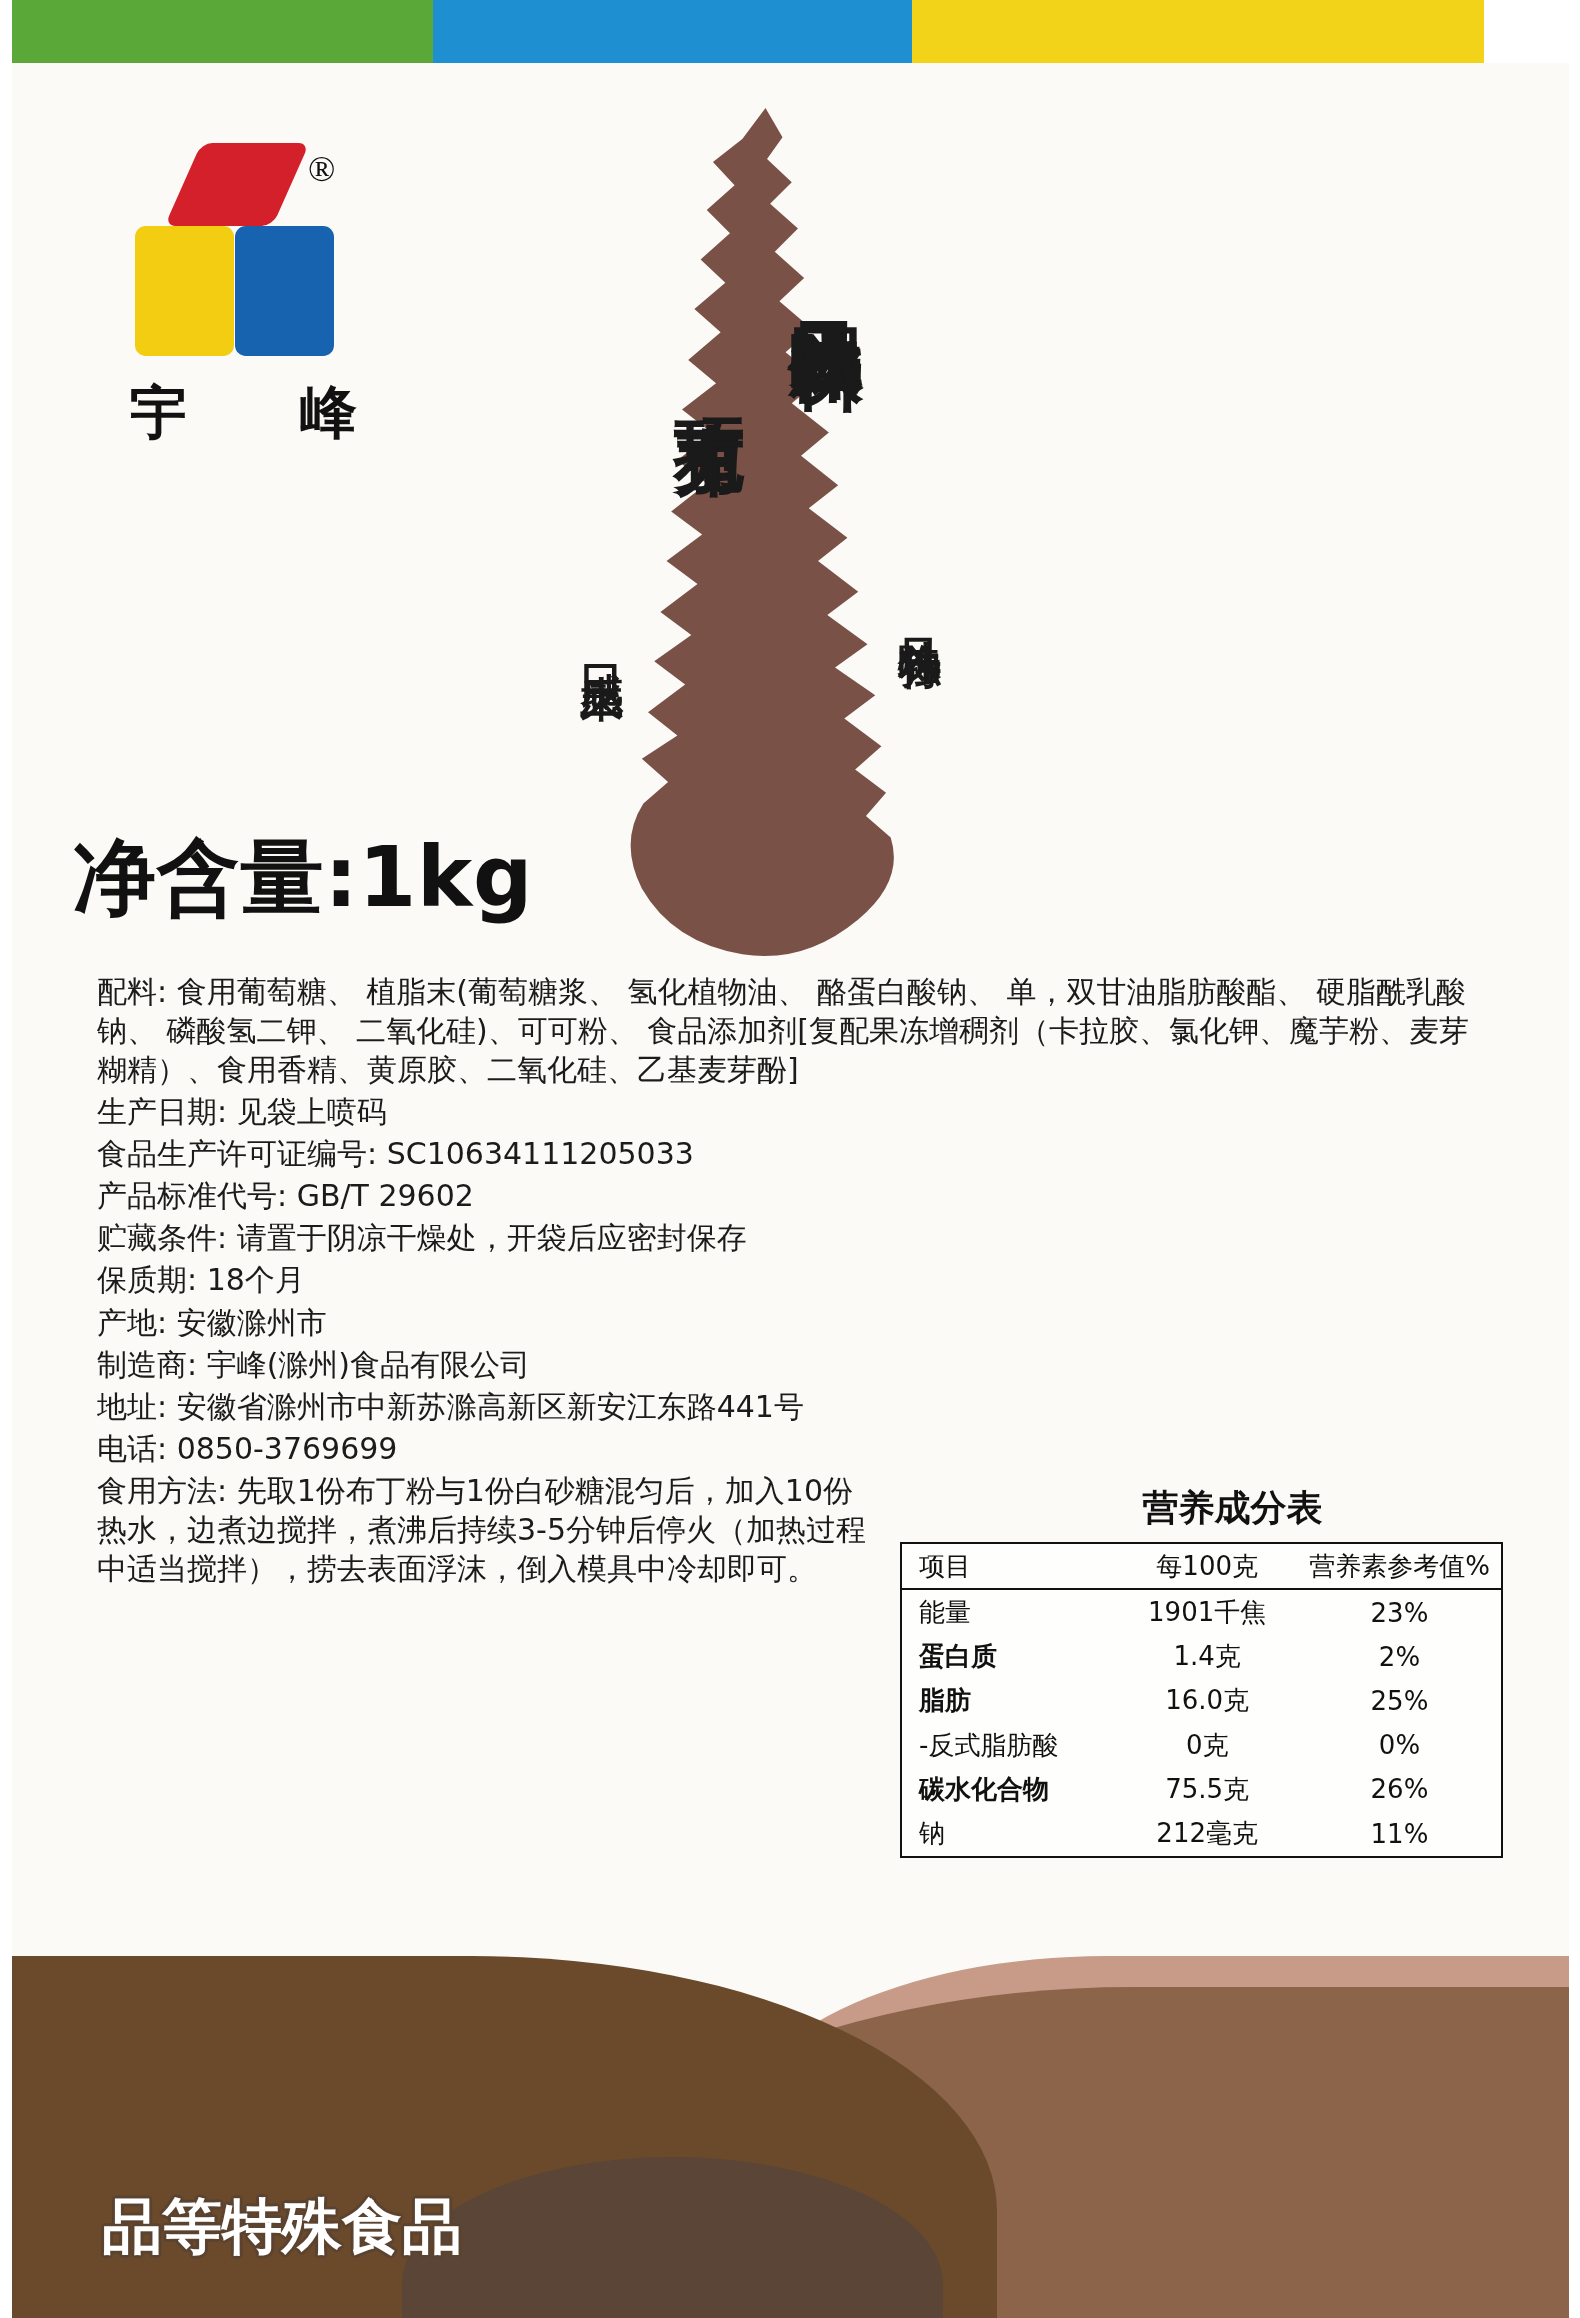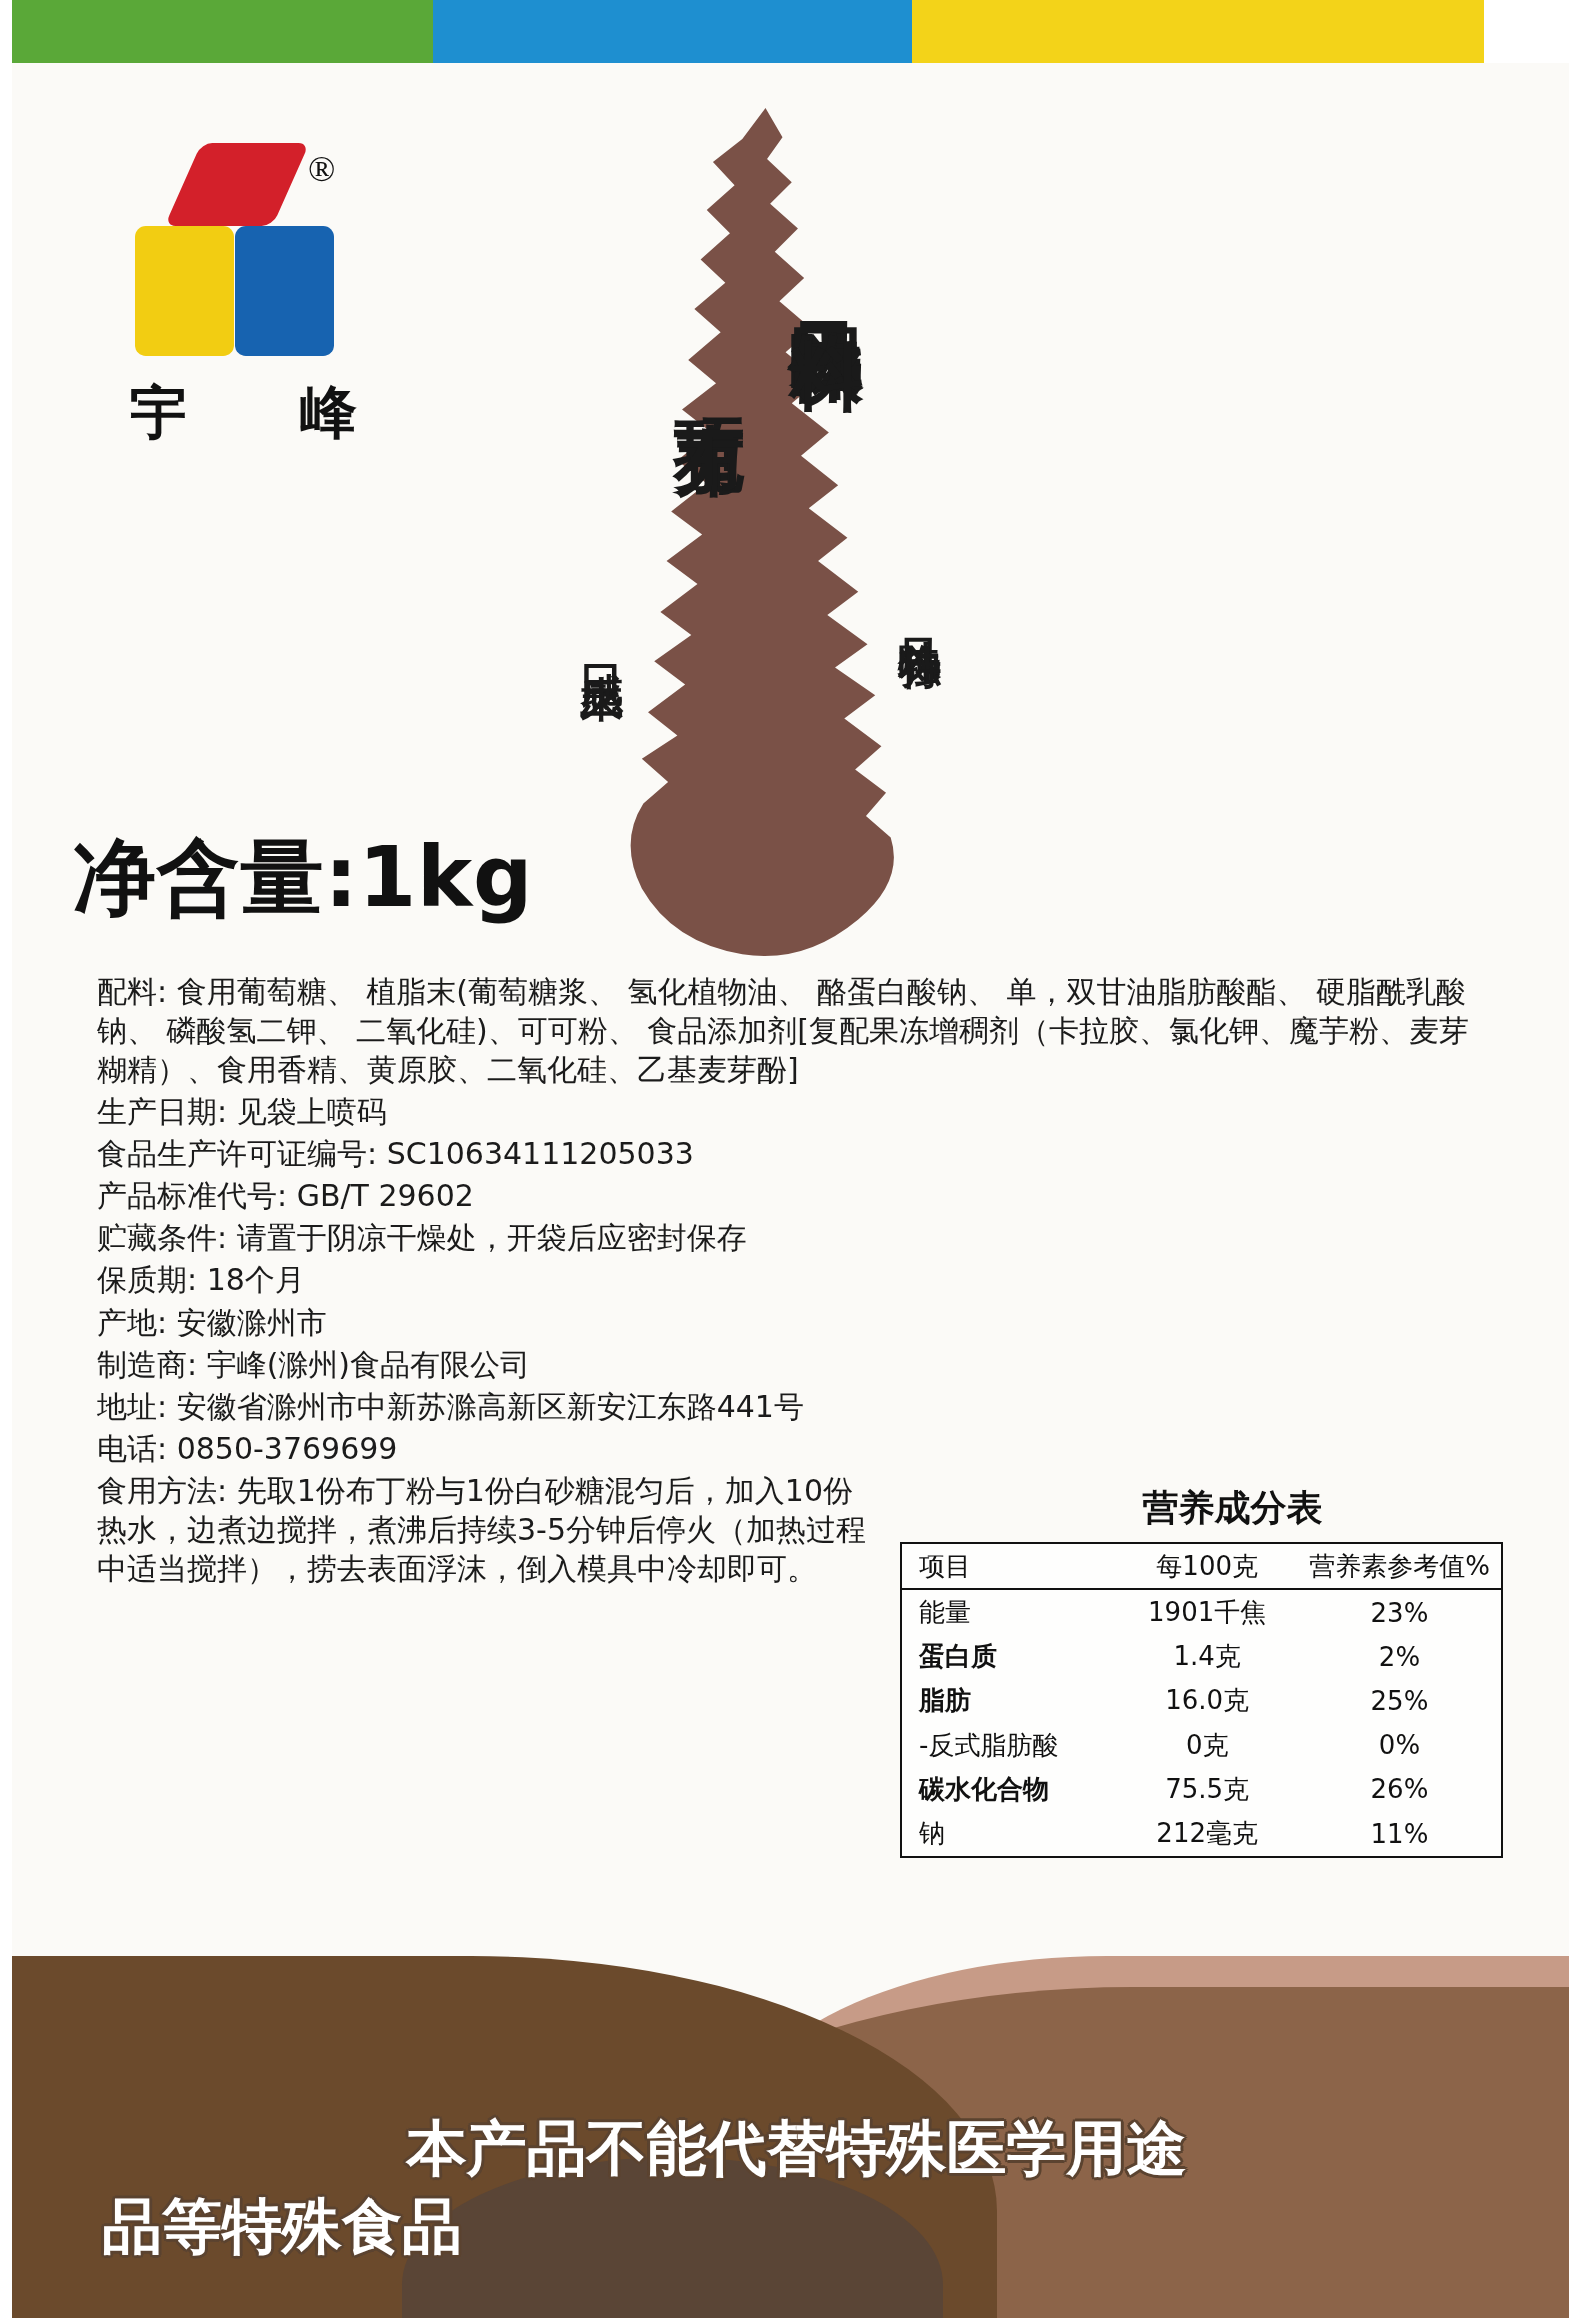--- a/index.html
+++ b/index.html
@@ -374,20 +374,19 @@
         <tr>
           <td class="c1">钠</td>
           <td class="c2">212毫克</td>
           <td class="c3">11%</td>
         </tr>
       </tbody>
     </table>
   </div>
 
   <div class="disclaimer">
-    <div class="l1">本产品不能代替特殊医学用途</div>
     <div class="l3">品等特殊食品</div>
   </div>
 
   <div class="edge-left"></div>
   <div class="edge-right"></div>
 </div>
 
 
 </body></html>

